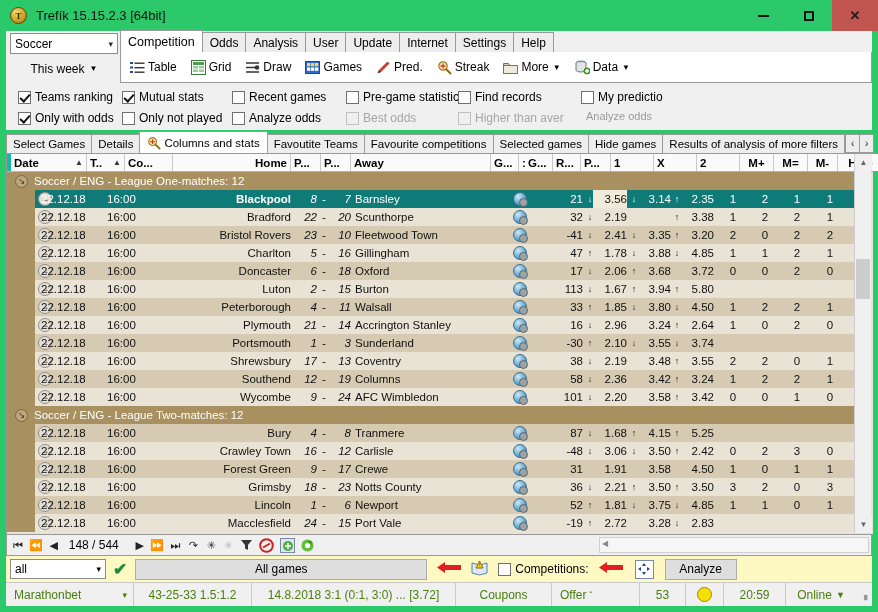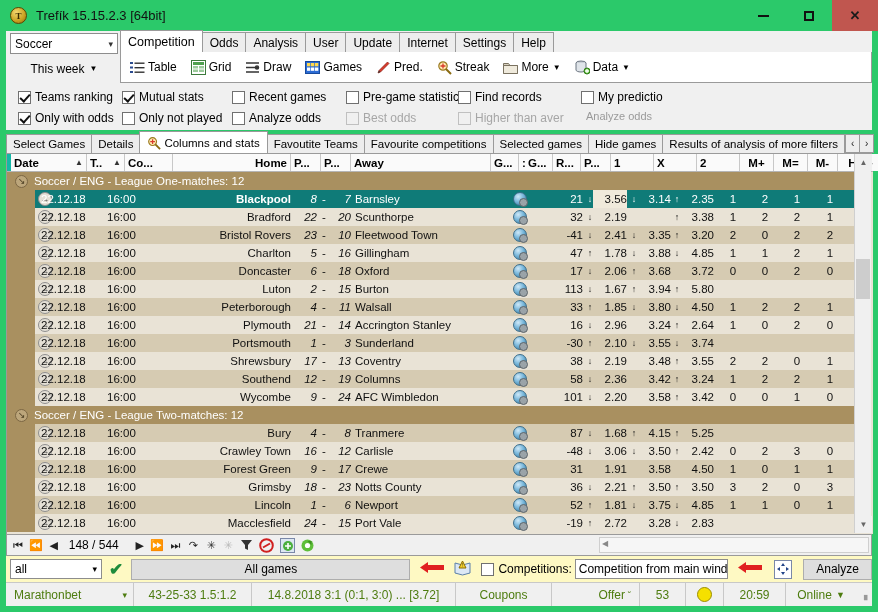--- a/index.html
+++ b/index.html
@@ -316,21 +316,21 @@
   .sb {
     height: 23px; display:flex; align-items:center;
     font-size: 12px; color: #4d7c0f;
     border-right: 1px solid #C8C8C8; padding: 0 8px;
   }
   #sb-book { width: 128px; justify-content: space-between; padding-right: 6px; }
   #sb-book .arrow { font-size: 9px; }
   #sb-ratio { width: 118px; justify-content: center; }
   #sb-score { flex: 1; justify-content: center; }
   #sb-coupons { width: 96px; justify-content: center; }
-  #sb-offer { width: 88px; justify-content: flex-end; }
+  #sb-offer { width: 88px; justify-content: flex-start; }
   #sb-num { width: 46px; justify-content: center; }
   #sb-dot { width: 38px; justify-content: center; border-right: 1px solid #C8C8C8; }
   #sb-dot .d { width: 15px; height: 15px; border-radius:50%; background:#F5E000; border:1px solid #9a8e00; }
   #sb-time { width: 62px; justify-content: center; }
   #sb-online { width: 70px; justify-content: center; border-right:none; }
   #sb-grip { width: 12px; color:#999; font-size:9px; border-right:none; }
 </style>
 </head>
 <body>
 
@@ -1128,24 +1128,20 @@
       <svg width="17" height="17" viewBox="0 0 17 17">
           <path d="M1 4 L8.5 6 L16 4 L16 14 L8.5 16 L1 14 Z" fill="#DCE8F5" stroke="#5A7FA8"></path>
           <path d="M8.5 2 L12 9 L5 9 Z" fill="#F2D02A" stroke="#8a6a00"></path>
           <text x="8.5" y="8.2" font-size="5" text-anchor="middle" fill="#333">!</text>
         </svg>
     </div>
     <div class="cbx2">
       <span class="box"></span>
       <span>Competitions:</span>
     </div>
-    <div id="comp-combo">
-      <span>Competition from main wind</span>
-      <span class="arrow">▾</span>
-    </div>
     <div id="red-arrow-2">
       <svg width="24" height="13" viewBox="0 0 24 13">
           <path d="M0 6.5 L8 1 L8 4 L24 4 L24 9 L8 9 L8 12 Z" fill="#E02020"></path>
         </svg>
     </div>
     <div id="expand-icon">
       <svg width="14" height="14" viewBox="0 0 14 14">
           <path d="M7 1 L5 4 L9 4 Z M7 13 L5 10 L9 10 Z M1 7 L4 5 L4 9 Z M13 7 L10 5 L10 9 Z" fill="#224488"></path>
         </svg>
     </div>

